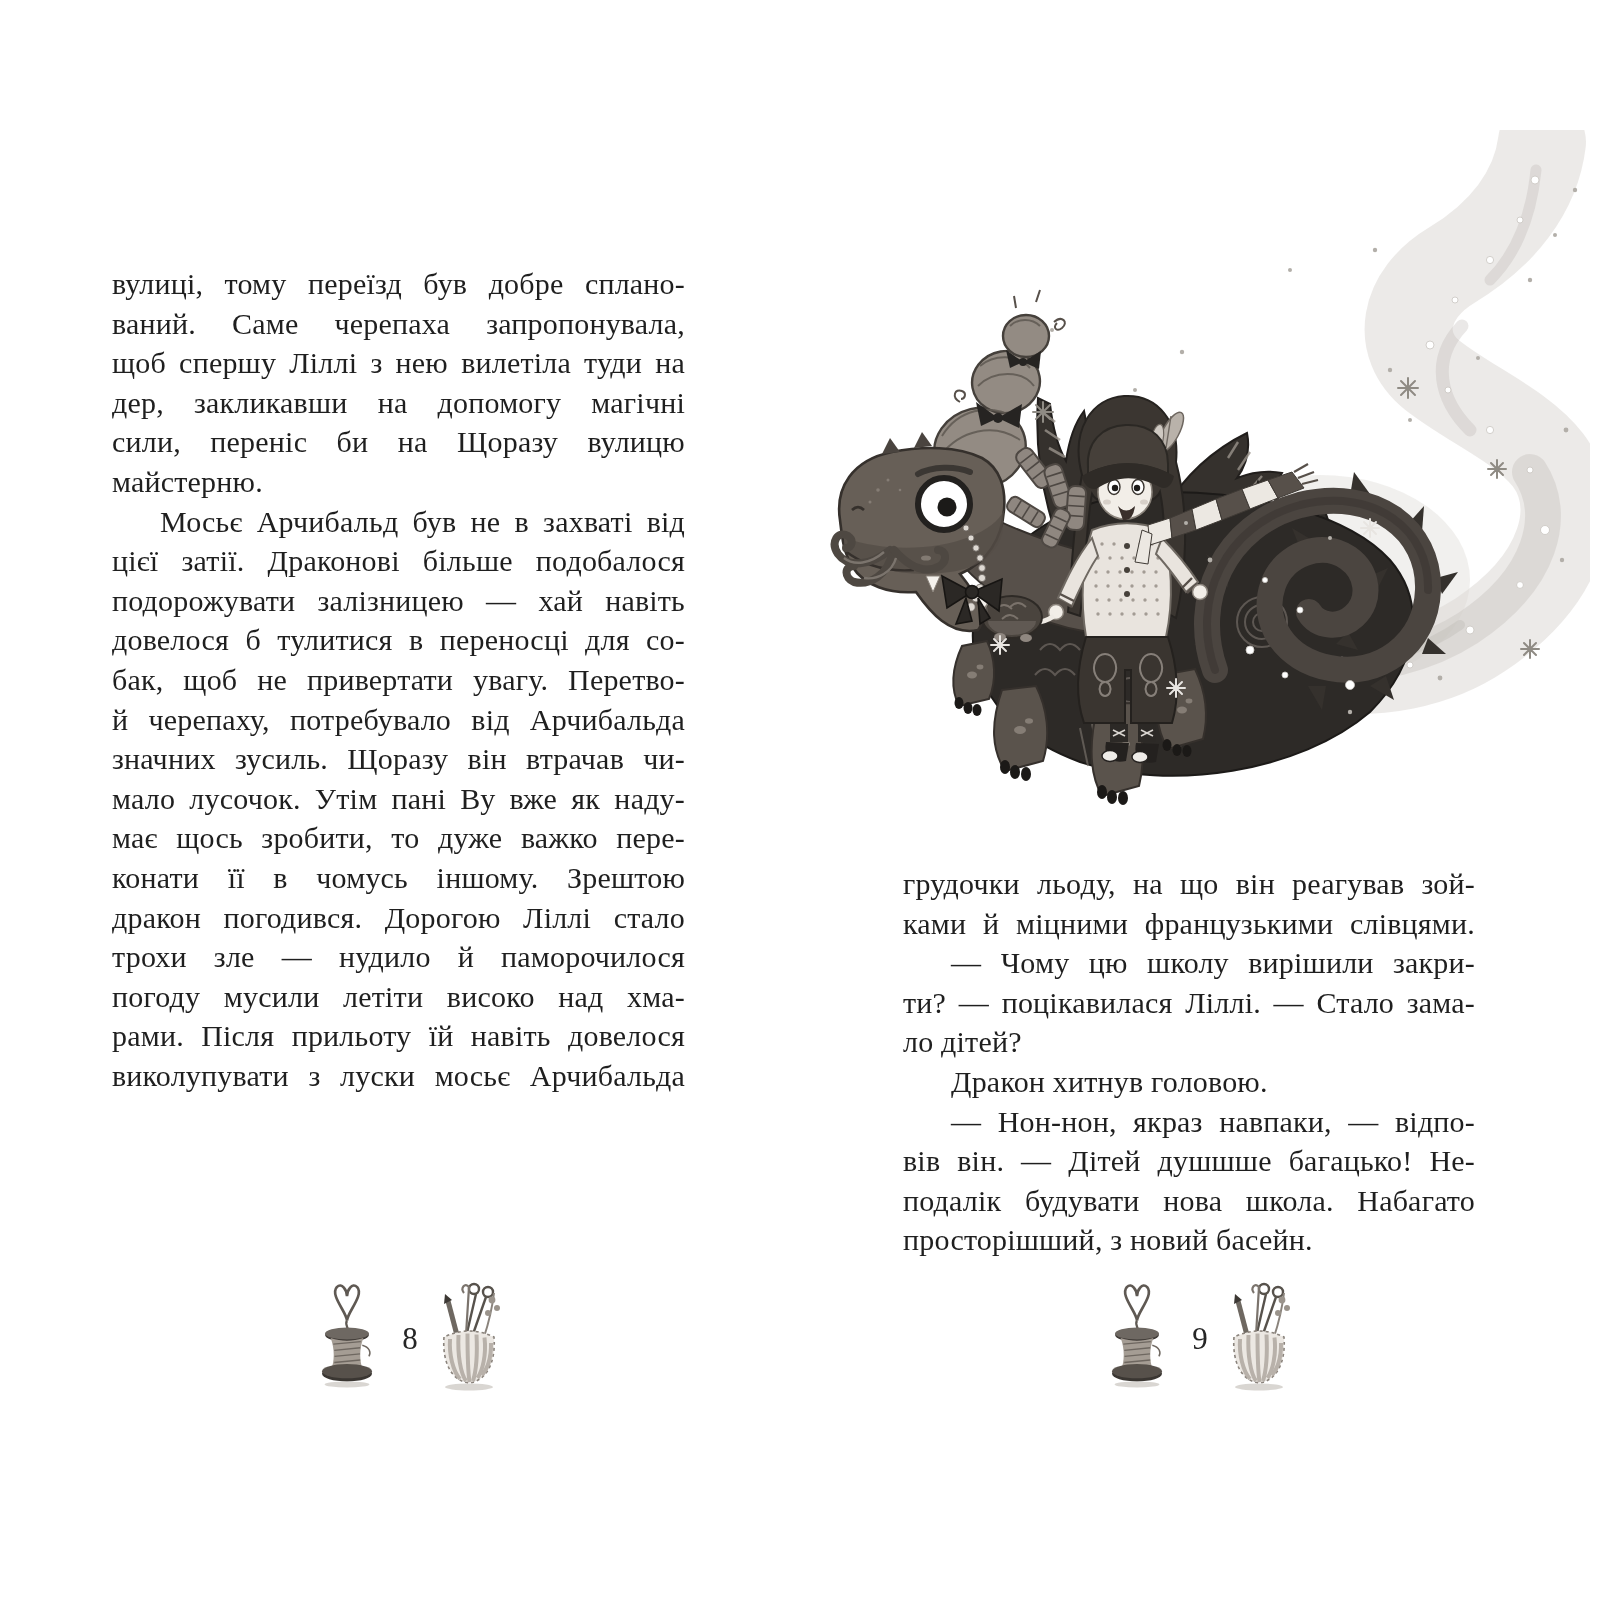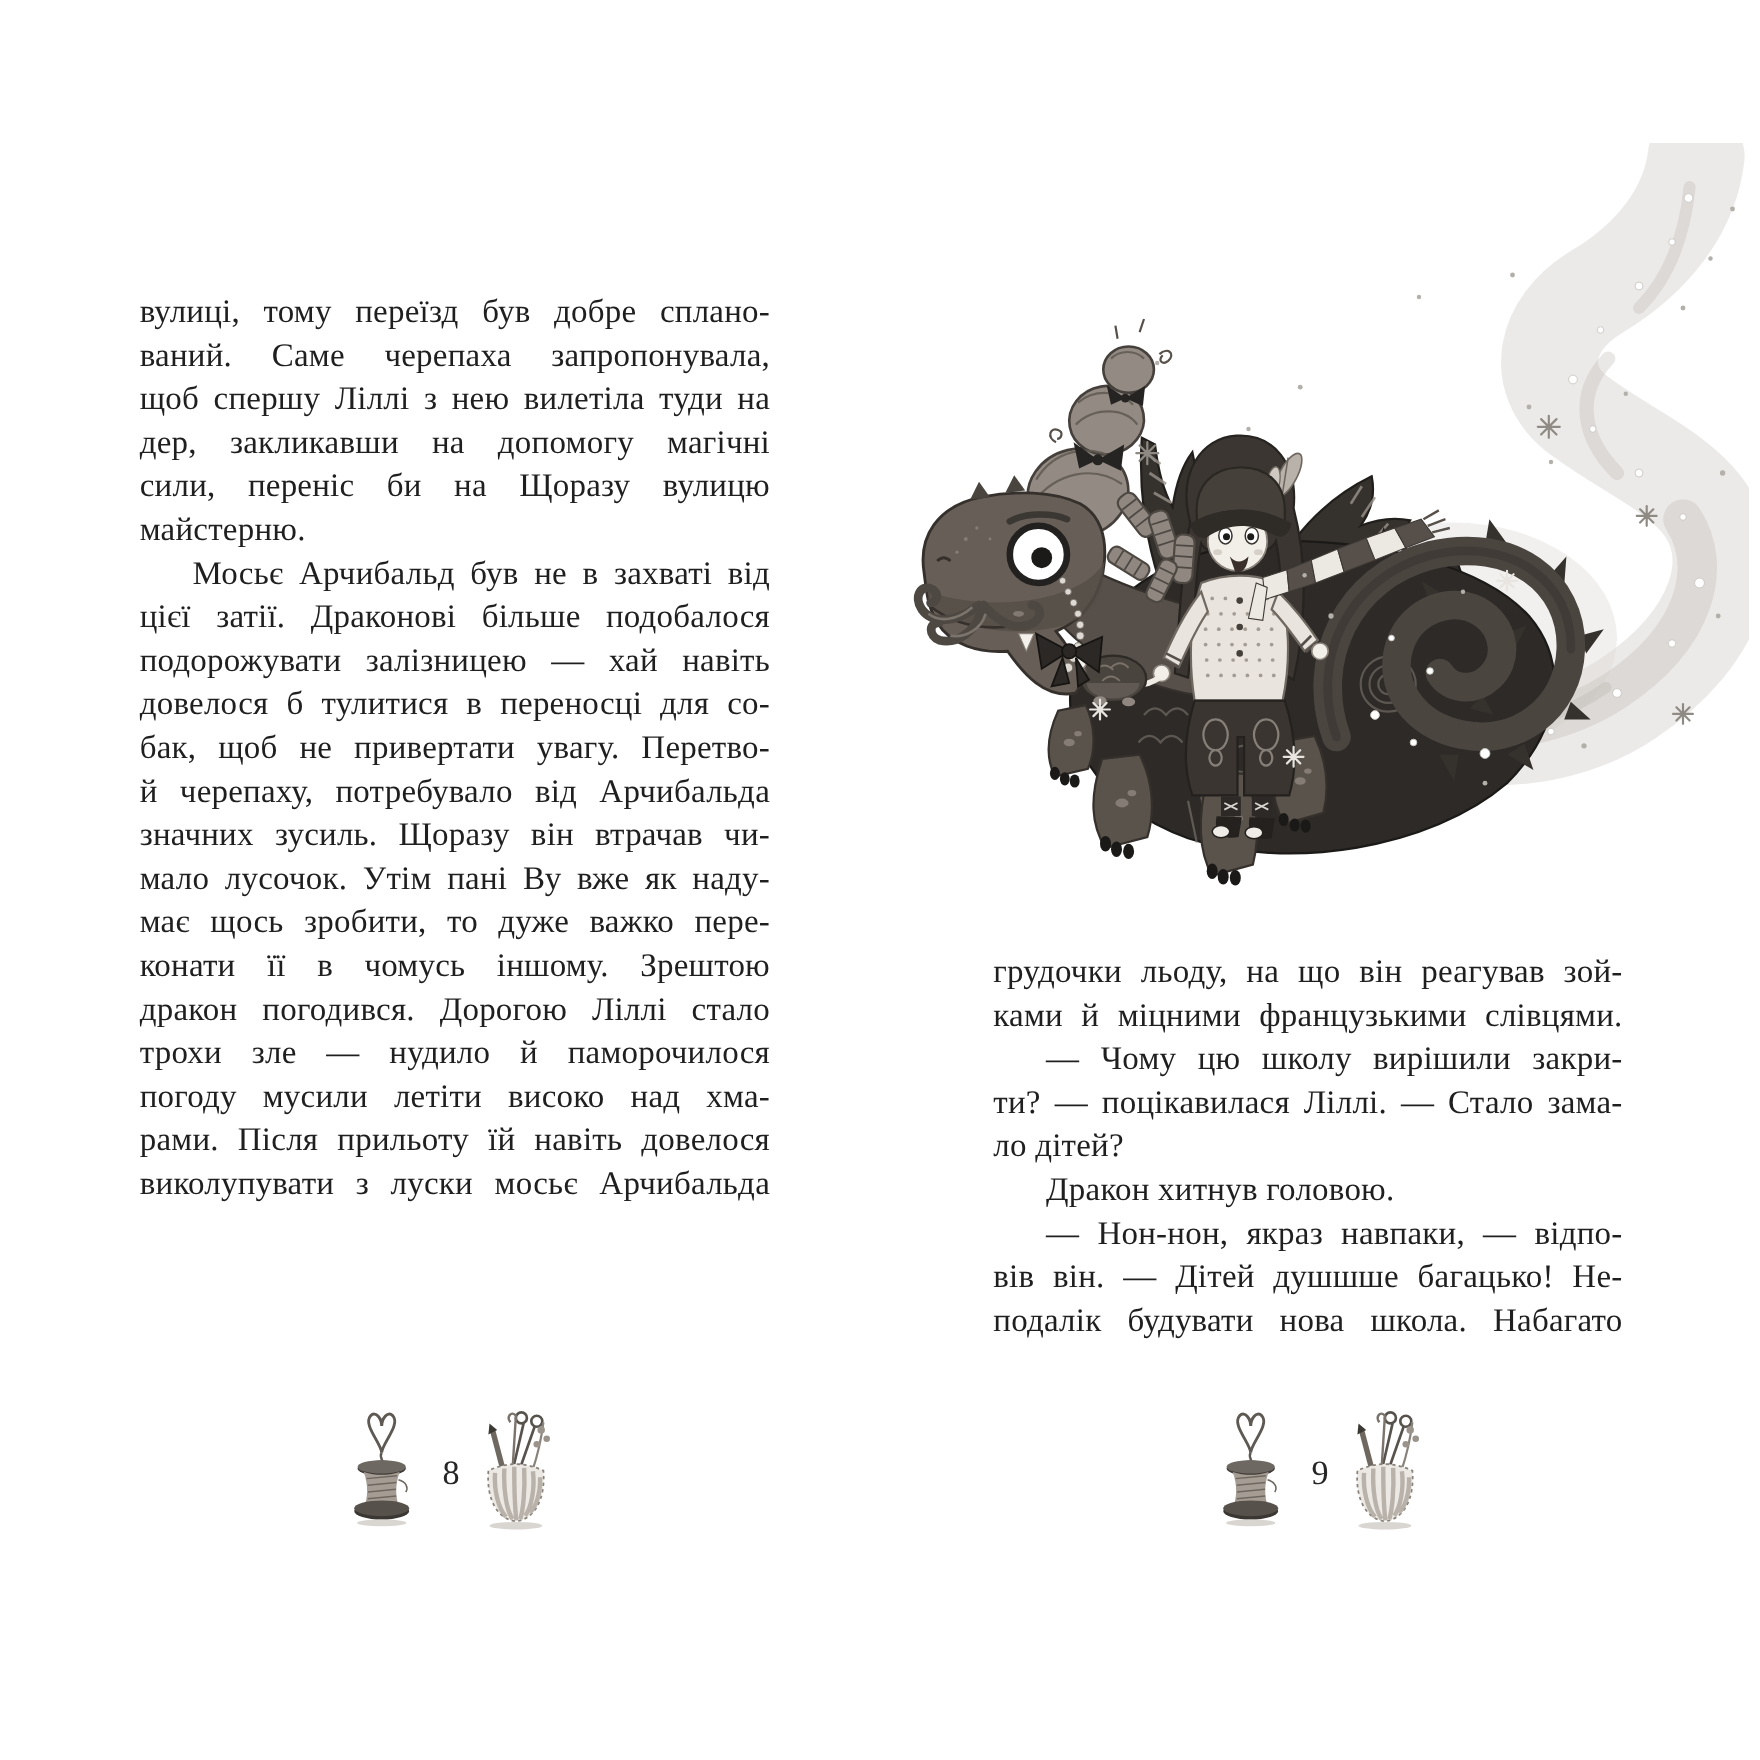--- a/index.html
+++ b/index.html
@@ -3,21 +3,21 @@
 <meta charset="utf-8">
 <title>Book spread</title>
 <style>
   html,body{margin:0;padding:0;background:#ffffff;}
   body{width:1600px;height:1600px;position:relative;overflow:hidden;
        font-family:"Liberation Serif",serif;color:#1f1f1f;}
   .page{position:absolute;top:0;height:1600px;background:#ffffff;}
   #page-left{left:0;width:800px;}
   #page-right{left:800px;width:800px;}
   .text-col{position:absolute;}
-  .text-col.left{left:127px;top:264px;width:573px;}
+  .text-col.left{left:112px;top:264px;width:573px;}
   .text-col.right{left:903px;top:864px;width:572px;}
   .line{font-size:30px;line-height:39.6px;text-align:justify;text-align-last:justify;
         color:#1f1f1f;letter-spacing:.2px;}
   .line.last{text-align-last:left;}
   .line.indent{text-indent:48px;}
   .footer{position:absolute;display:flex;align-items:flex-end;}
   .pagenum{font-size:31px;color:#262626;line-height:1;}
   .abs{position:absolute;}
   svg{display:block;}
 </style>
@@ -542,20 +542,21 @@
   <div class="text-col right" id="right-lines" style="left:103px;">
       <div class="line">грудочки льоду, на що він реагував зой-</div>
       <div class="line">ками й міцними французькими слівцями.</div>
       <div class="line indent">— Чому цю школу вирішили закри-</div>
       <div class="line">ти? — поцікавилася Ліллі. — Стало зама-</div>
       <div class="line last">ло дітей?</div>
       <div class="line indent last">Дракон хитнув головою.</div>
       <div class="line indent">— Нон-нон, якраз навпаки, — відпо-</div>
       <div class="line">вів він. — Дітей душшше багацько! Не-</div>
       <div class="line">подалік будувати нова школа. Набагато</div>
+      <div class="line last">просторішший, з новий басейн.</div>
     </div>
 
   <div class="footer" style="left:308px;top:1256px;width:220px;height:140px;">
     <svg width="58" height="108" viewBox="0 0 56 106" style="position:absolute;left:0;bottom:8px;">
       <path d="M28 40 C28 32 11 15 18 7 C23 2 28 10 28 16 C28 10 33 2 38 7 C45 15 28 32 28 40" fill="none" stroke="#5f5953" stroke-width="2.6"></path>
       <path d="M28 40 C25 44 31 47 28 52" fill="none" stroke="#5f5953" stroke-width="2.2"></path>
       <ellipse cx="28" cy="54" rx="21.5" ry="6.5" fill="#403b37"></ellipse>
       <ellipse cx="28" cy="52.5" rx="21.5" ry="6" fill="#6e6862"></ellipse>
       <path d="M12 57 C16 68 16 80 12 89 C23 92.5 33 92.5 44 89 C40 80 40 68 44 57 C33 60.5 23 60.5 12 57 Z" fill="#a59d94"></path>
       <g stroke="#6e6760" stroke-width="1.3">

